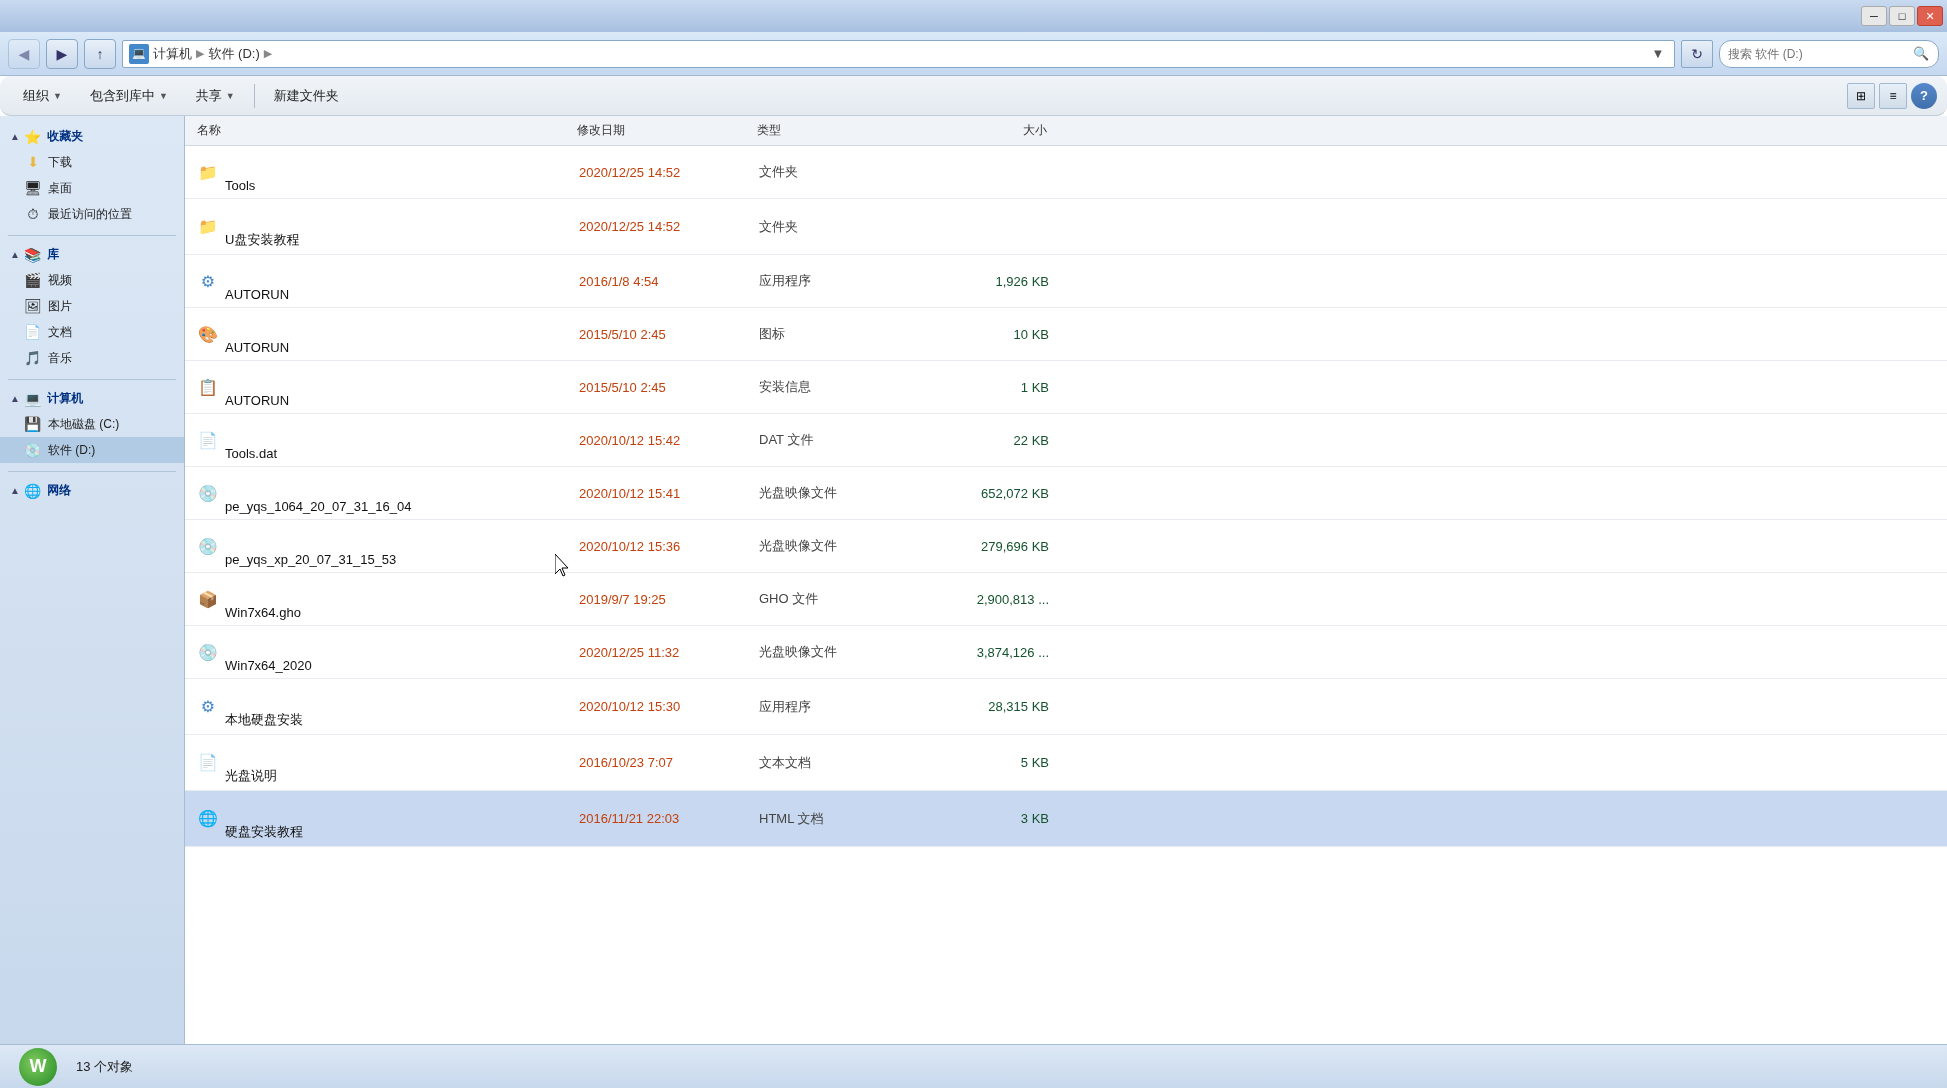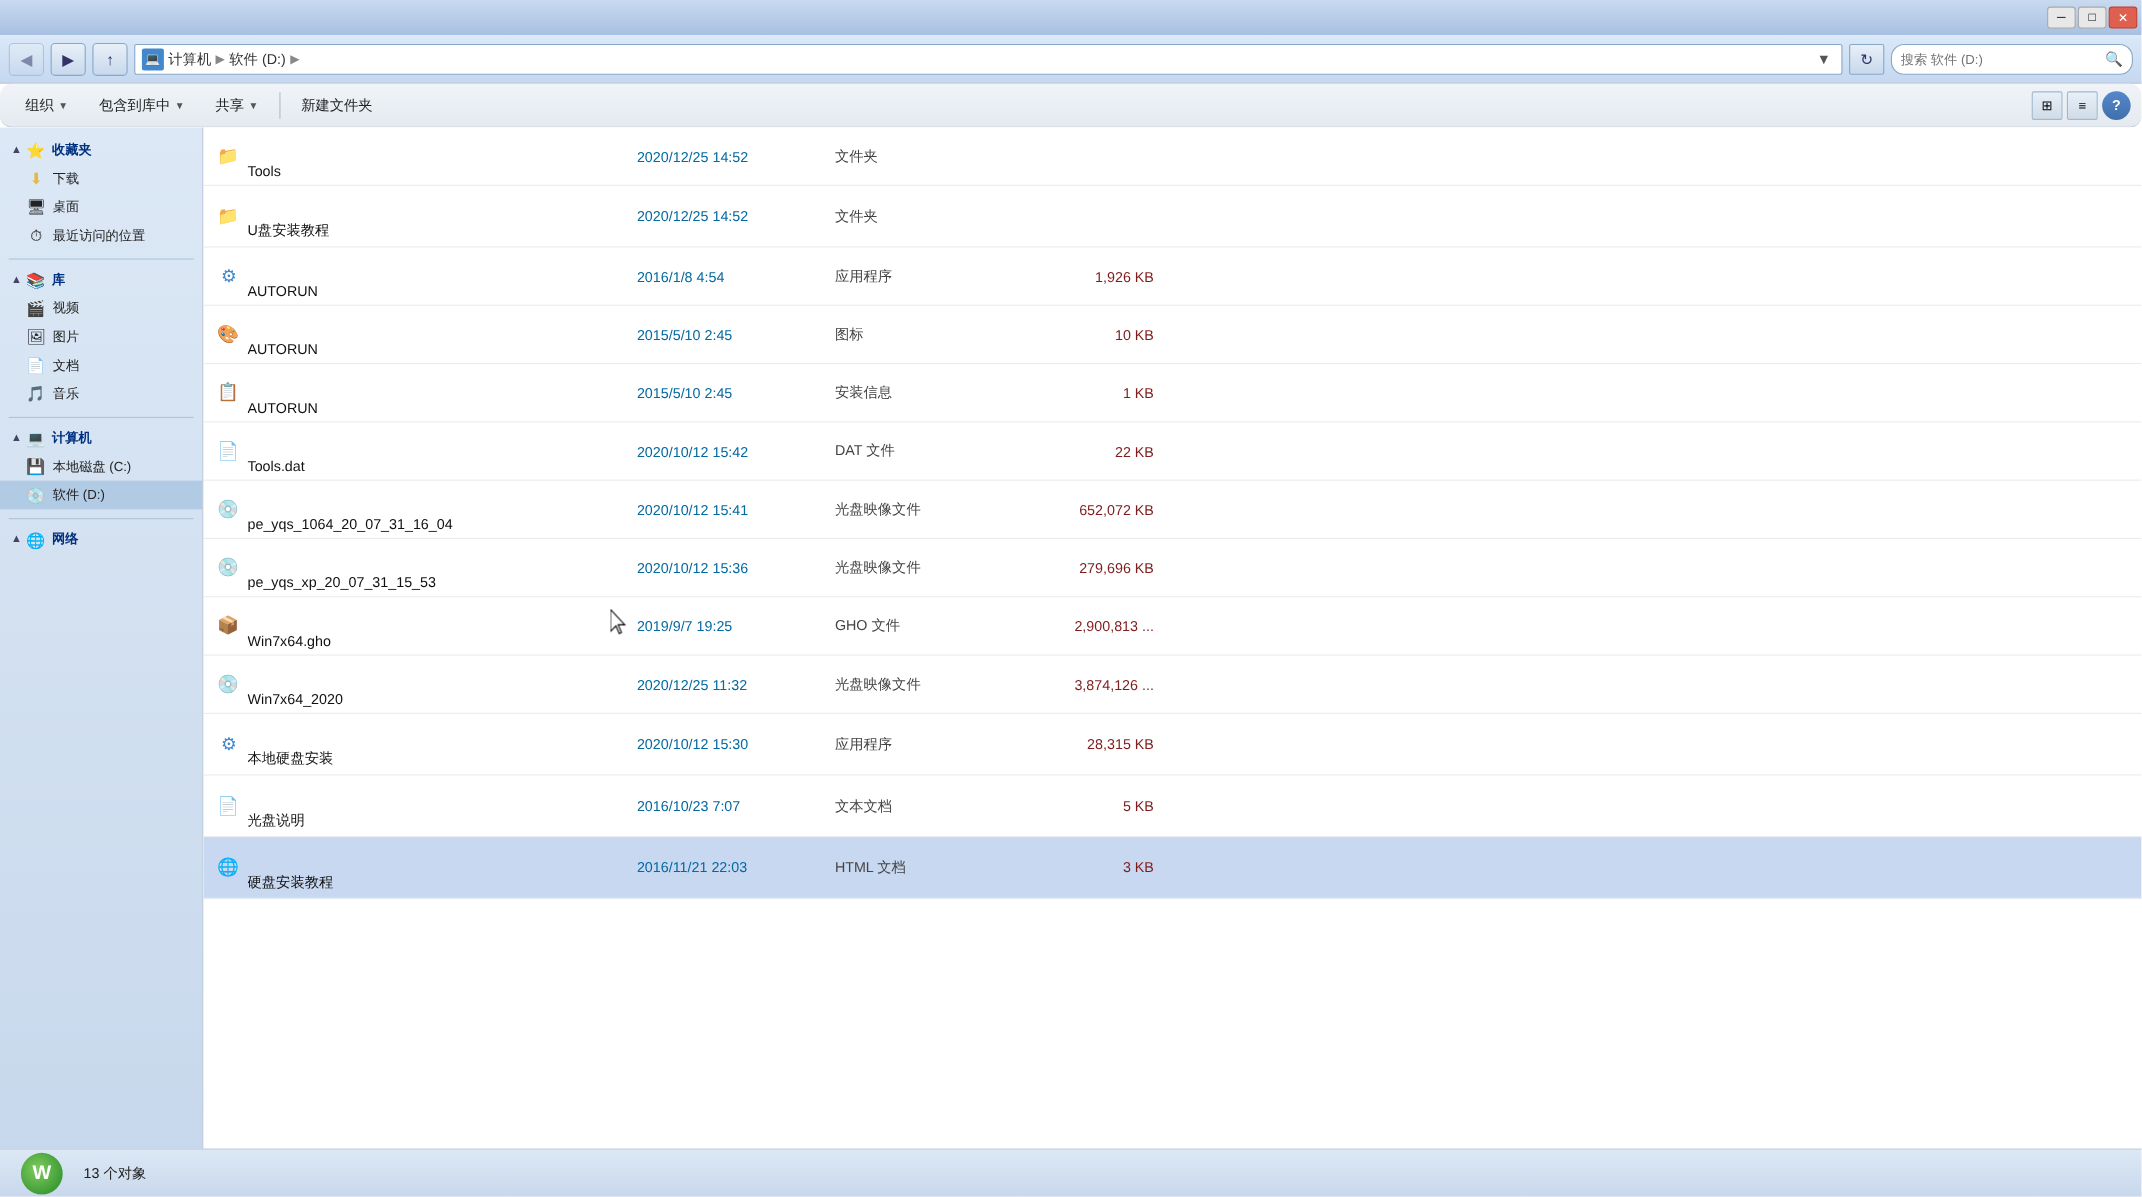--- a/index.html
+++ b/index.html
@@ -288,23 +288,23 @@
       width: 22px;
       height: 22px;
       display: flex;
       align-items: center;
       justify-content: center;
       margin-right: 6px;
       font-size: 16px;
       flex-shrink: 0;
     }
     .file-name { flex: 0 0 354px; color: #111; overflow: hidden; text-overflow: ellipsis; white-space: nowrap; margin-top: 27px; }
-    .file-date { flex: 0 0 180px; color: #0369a1; }
+    .file-date { flex: 0 0 180px; color: #c2410c; }
     .file-type { flex: 0 0 150px; color: #444; }
-    .file-size { flex: 0 0 140px; text-align: right; color: #7f1d1d; }
+    .file-size { flex: 0 0 140px; text-align: right; color: #14532d; }
 
     
     .status-bar {
       height: 44px;
       background: linear-gradient(to bottom, #dce8f5, #c8d8ec);
       border-top: 1px solid #a8bcd0;
       display: flex;
       align-items: center;
       padding: 0 16px;
       gap: 16px;
@@ -472,20 +472,26 @@
       <div class="sidebar-header">
         <span class="collapse-arrow">▲</span>
         <span class="sidebar-header-icon">🌐</span>
         <span>网络</span>
       </div>
     </div>
   </div>
 
   <div class="file-area">
 
+    <div class="file-header">
+      <span class="col-name" style="width:380px;">名称</span>
+      <span class="col-date" style="width:180px;">修改日期</span>
+      <span class="col-type" style="width:150px;">类型</span>
+      <span class="col-size" style="width:140px;text-align:right;">大小</span>
+    </div>
 
     <div id="file-list">
         <div class="file-row">
     <div class="file-icon" style="color:#e8b840">📁</div>
     <div class="file-name">Tools</div>
     <div class="file-date">2020/12/25 14:52</div>
     <div class="file-type">文件夹</div>
     <div class="file-size"></div>
   </div>
         <div class="file-row">

